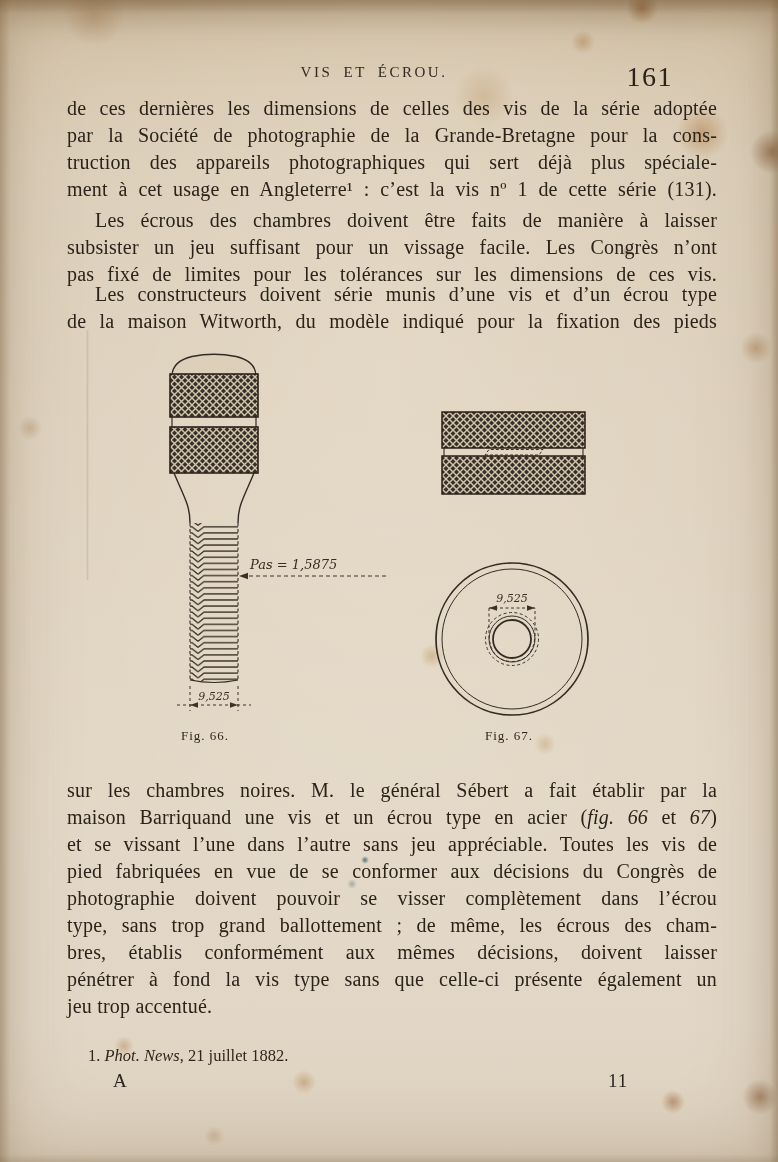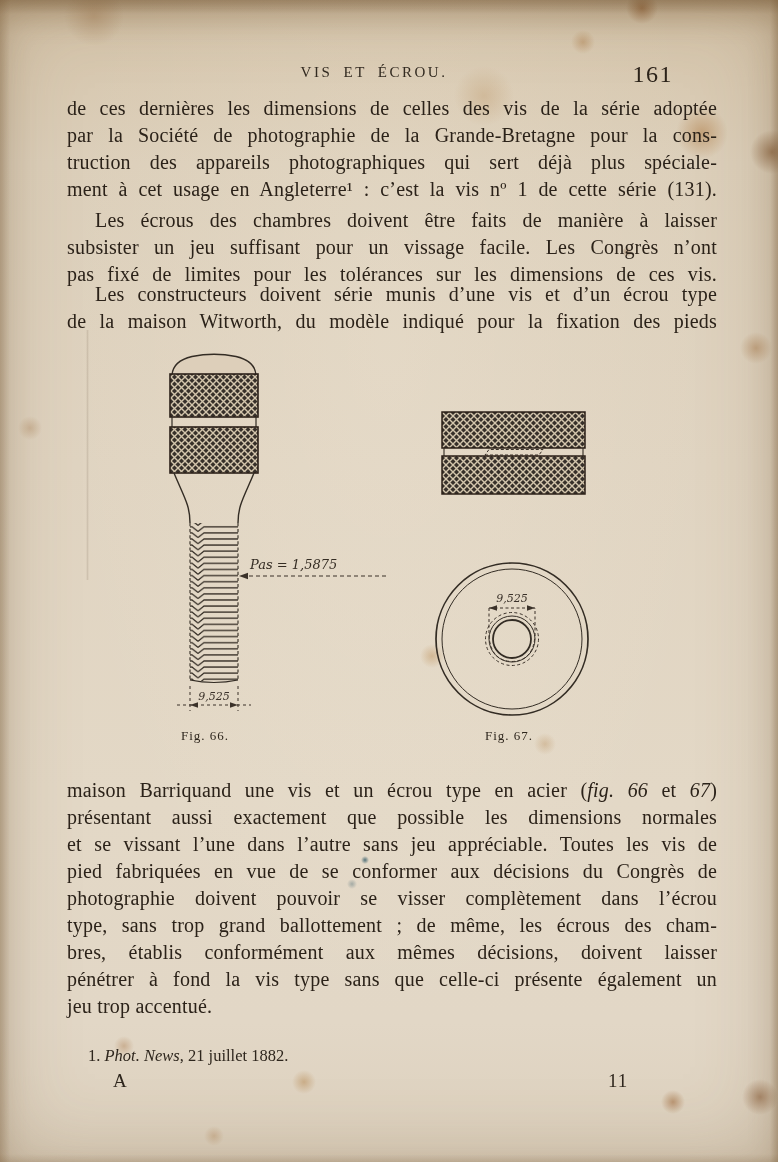--- a/index.html
+++ b/index.html
@@ -37,21 +37,21 @@
       radial-gradient(circle at 673px 1102px, rgba(148,89,39,.5) 0, rgba(148,89,39,0) 12px),
       radial-gradient(circle at 760px 1097px, rgba(118,69,29,.5) 0, rgba(118,69,29,0) 18px),
       radial-gradient(circle at 214px 1136px, rgba(162,112,60,.3) 0, rgba(162,112,60,0) 10px),
       radial-gradient(ellipse at 50% 30%, rgba(255,248,235,.16) 0, rgba(255,248,235,0) 60%);
   }
   .crease{position:absolute;left:86px;top:330px;width:3px;height:250px;pointer-events:none;
     background:linear-gradient(90deg,transparent,rgba(90,70,50,.14),transparent);}
   .running-head{position:absolute;left:67px;top:64px;width:650px;height:26px;}
   .head-title{display:block;text-align:center;transform:translateX(-18px);
     font-size:15px;letter-spacing:2.5px;word-spacing:5px;color:#322a20;}
-  .page-num{position:absolute;right:44px;top:-3px;font-size:24px;letter-spacing:1.5px;}
+  .page-num{position:absolute;right:44px;top:-3px;font-size:28px;letter-spacing:1.5px;}
   .para{position:absolute;left:67px;width:650px;font-size:20px;line-height:27px;
     letter-spacing:0.2px;}
   .line{text-align:justify;text-align-last:justify;white-space:normal;}
   .line.last{text-align-last:left;}
   .line.ind{padding-left:28px;}
   i,.it{font-style:italic;}
   b,.bd{font-weight:normal;}
   .caption{position:absolute;font-size:13px;letter-spacing:1px;color:#2e261d;}
   .footnote{position:absolute;left:88px;top:1046px;font-size:16.5px;color:#2e261d;}
   .sig{position:absolute;font-size:19px;color:#2e261d;}
@@ -148,22 +148,22 @@
       <path d="M64 206 l8 -2.8 v5.6 Z" fill="#3a3129"></path>
       <path d="M110 206 l-8 -2.8 v5.6 Z" fill="#3a3129"></path>
       <text x="87" y="200" text-anchor="middle" class="dimtext">9,525</text>
     </svg>
   </div>
 
   <div class="caption" style="left:181px;top:728px">Fig. 66.</div>
   <div class="caption" style="left:485px;top:728px">Fig. 67.</div>
 
   <div class="para" style="top:777px">
+    <div class="line">sur les chambres noires. M. le général Sébert a fait établir par la</div>
     <div class="line"><span>maison Barriquand une vis et un écrou type en acier (</span><i>fig. 66</i><span> et </span><i>67</i><span>)</span></div>
-    <div class="line">présentant aussi exactement que possible les dimensions normales</div>
     <div class="line">et se vissant l’une dans l’autre sans jeu appréciable. Toutes les vis de</div>
     <div class="line">pied fabriquées en vue de se conformer aux décisions du Congrès de</div>
     <div class="line">photographie doivent pouvoir se visser complètement dans l’écrou</div>
     <div class="line">type, sans trop grand ballottement ; de même, les écrous des cham-</div>
     <div class="line">bres, établis conformément aux mêmes décisions, doivent laisser</div>
     <div class="line">pénétrer à fond la vis type sans que celle-ci présente également un</div>
     <div class="line last">jeu trop accentué.</div>
   </div>
 
   <div class="footnote"><span>1. </span><i>Phot. News</i><span>, 21 juillet 1882.</span></div>

